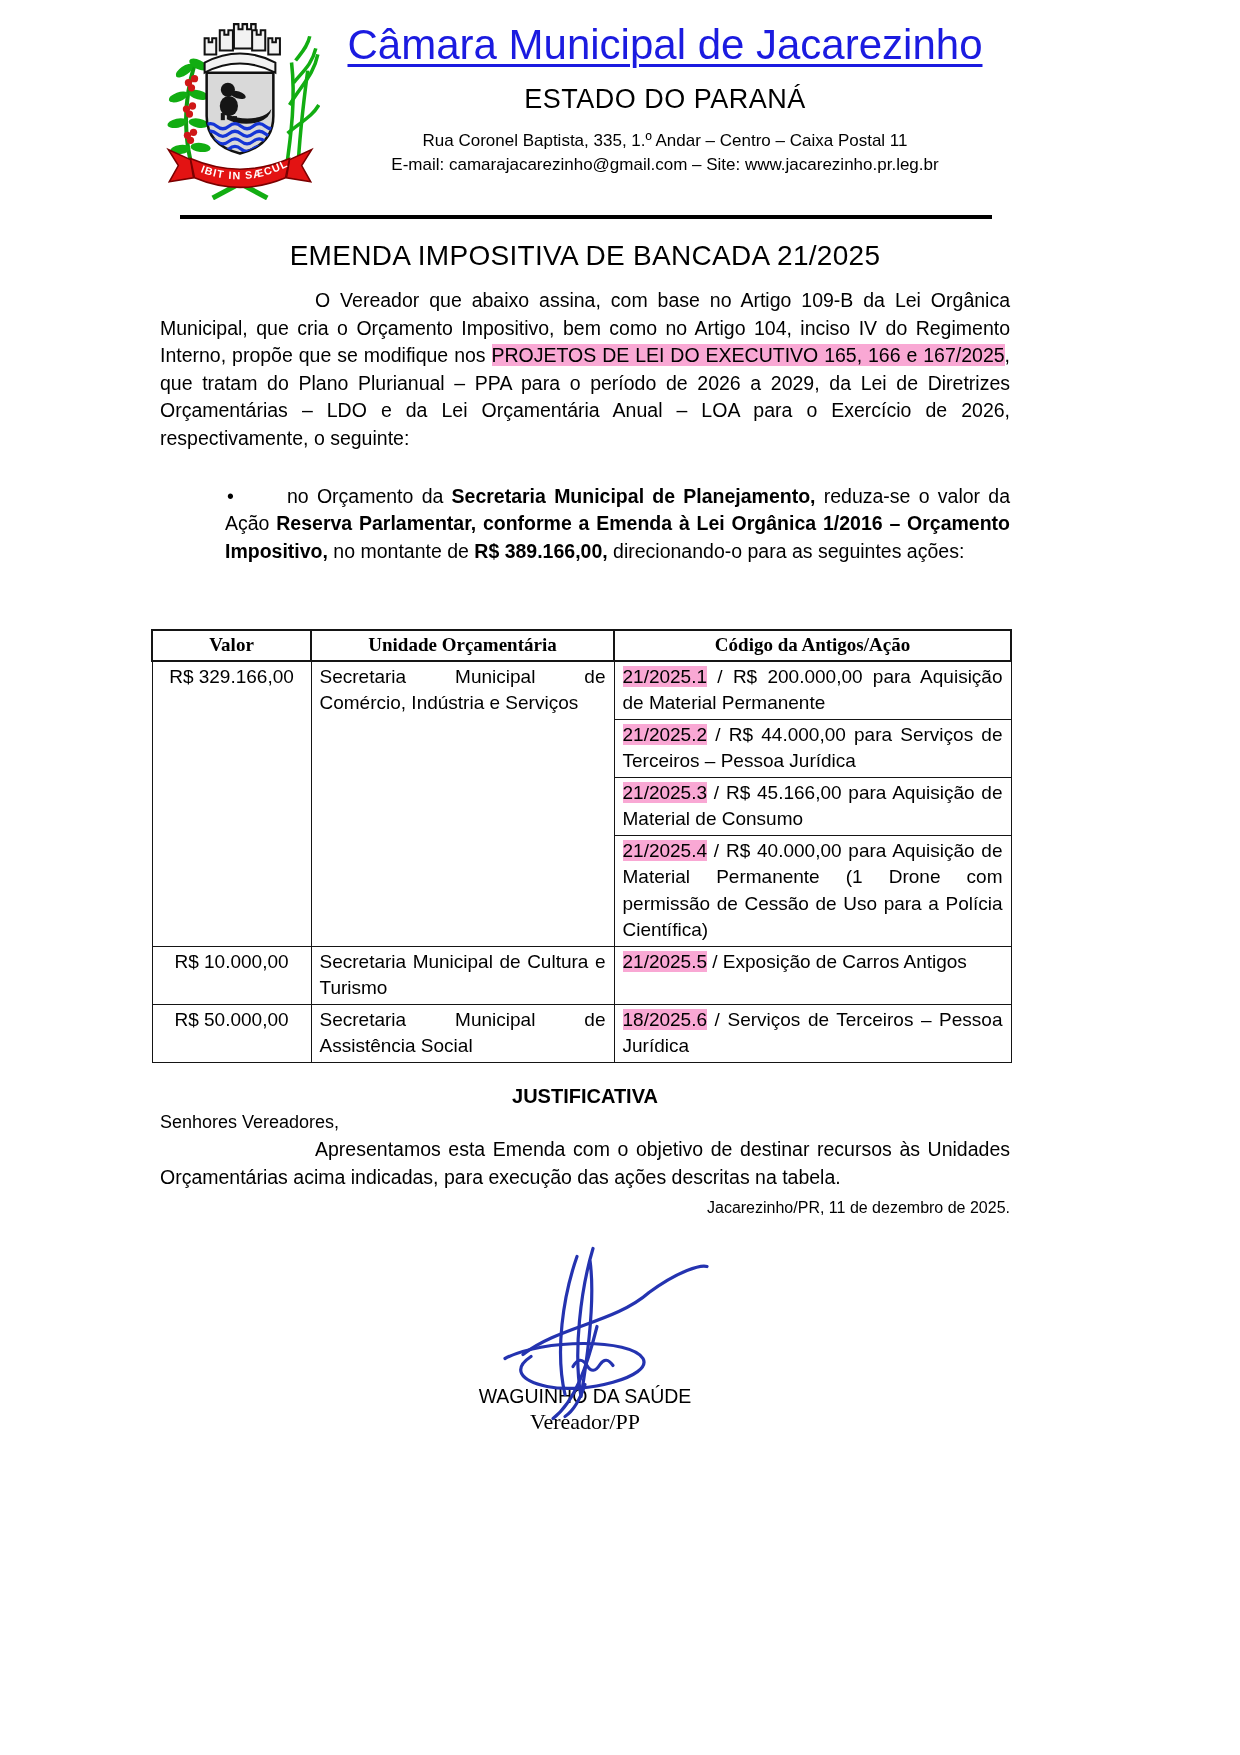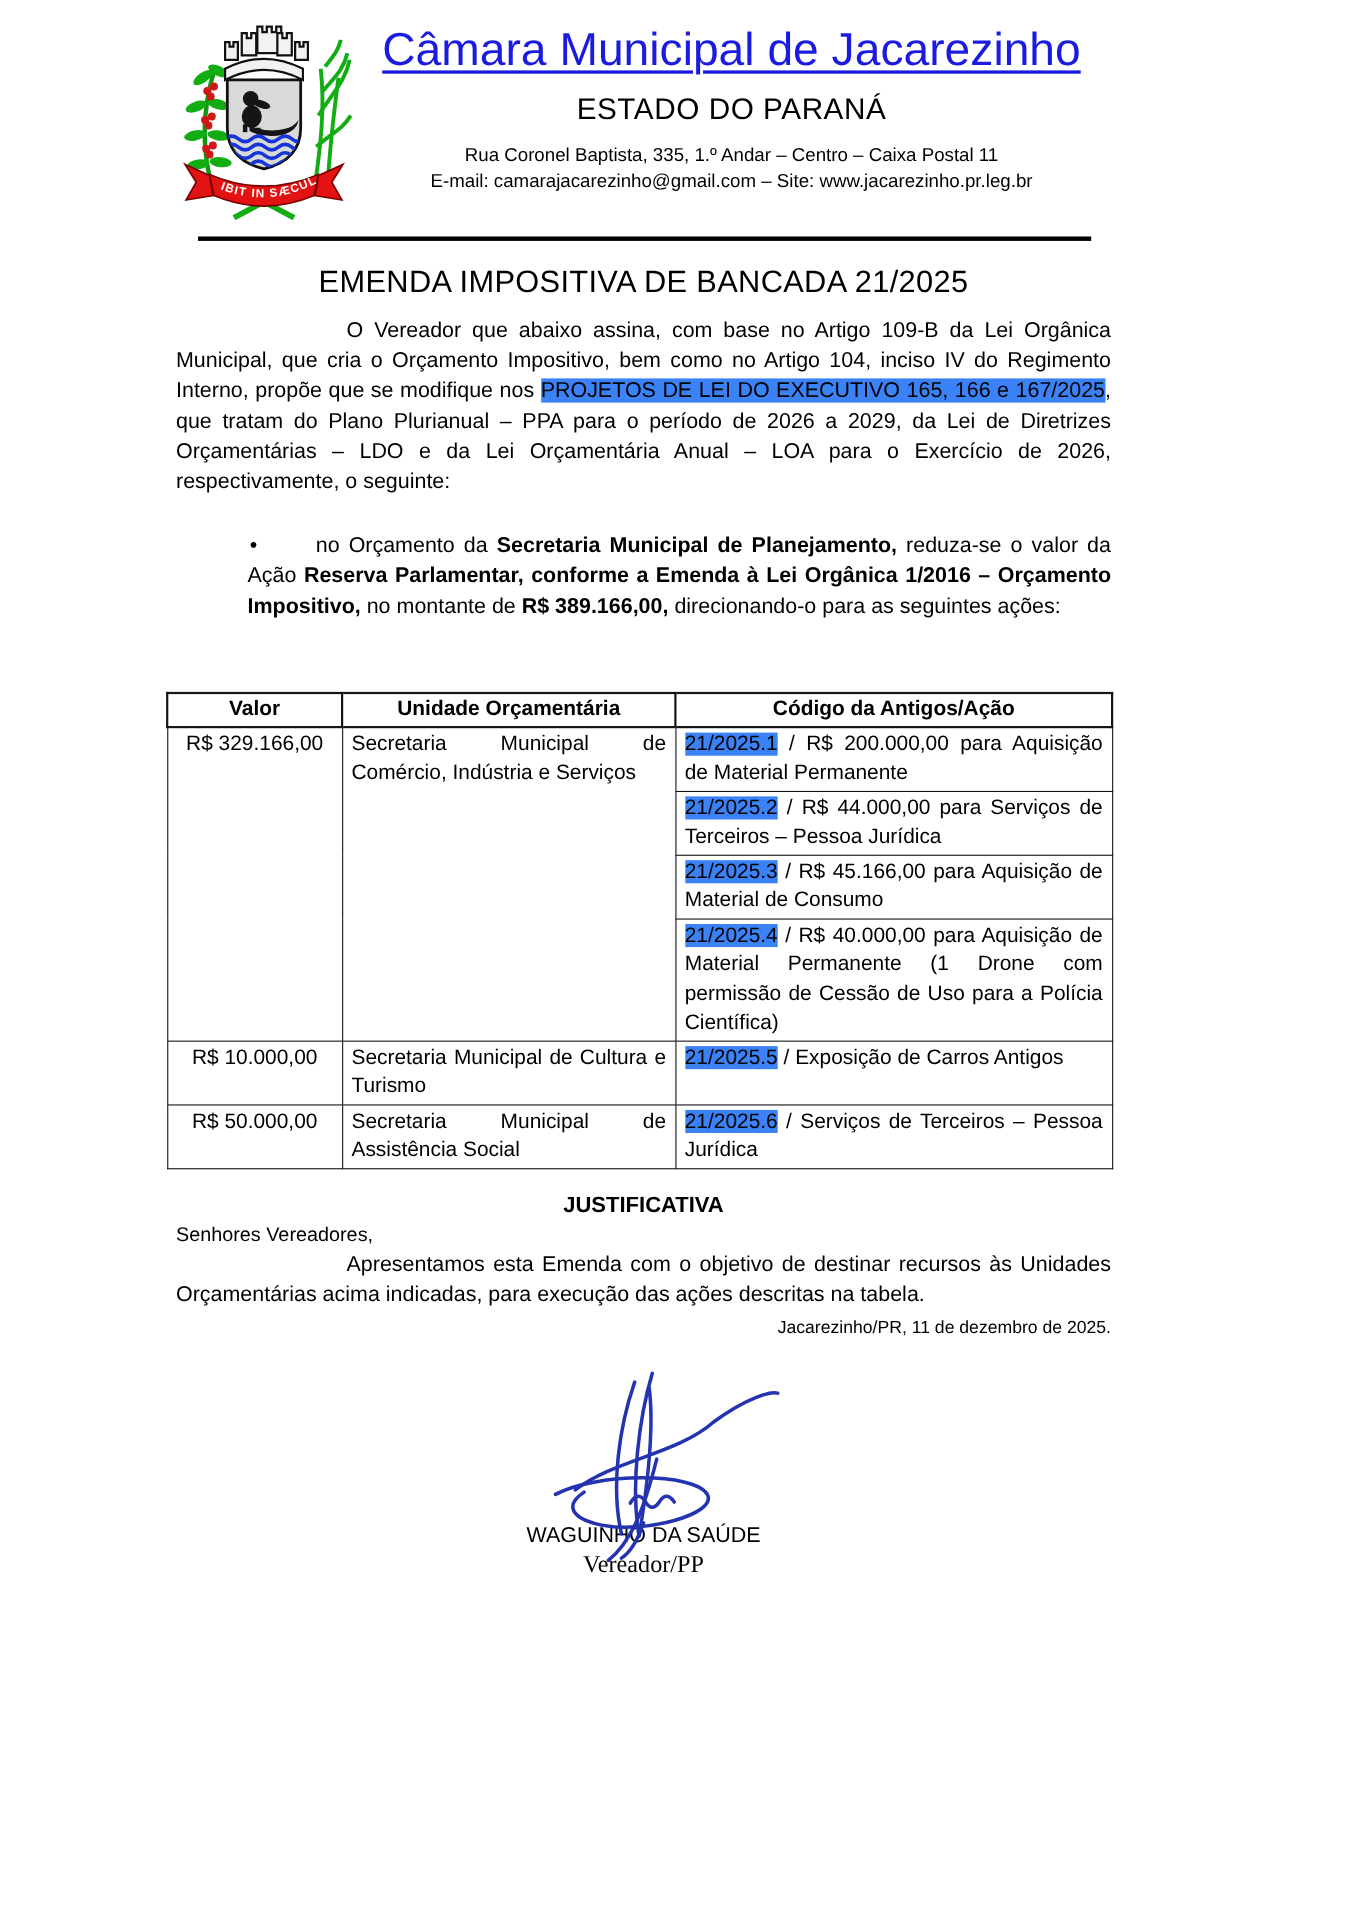--- a/index.html
+++ b/index.html
@@ -30,41 +30,42 @@
   .addr{font-size:17px;line-height:23.5px;}
   .rule{height:4px;background:#000;margin:15px 18px 0 20px;}
   
   .doc-title{margin-top:21px;text-align:center;font-size:28px;letter-spacing:.3px;}
   .para{
     margin:15px 0 0 0;
     font-size:19.5px;line-height:27.6px;
     text-align:justify;
   }
   .indent{text-indent:155px;}
-  .hl{background:#3b82f6;}
+  .hl{background:#f9a8d4;}
   b{font-weight:bold;}
   .bullet-item{
     position:relative;
     margin:30px 0 0 65px;
     font-size:19.5px;line-height:27.6px;
     text-align:justify;
     text-indent:62px;
   }
   .bullet-dot{position:absolute;left:2px;top:0;text-indent:0;}
   
   table.emenda{
     margin-top:64px;margin-left:-9px;
     width:859px;border-collapse:collapse;
     font-size:19px;line-height:26.5px;
     table-layout:fixed;
   }
   table.emenda th{
     border:2px solid #151515;
     font-weight:bold;text-align:center;
     padding:1px 4px;
+    font-family:Liberation Serif, serif;
   }
   table.emenda td{
     border:1.7px solid #151515;
     vertical-align:top;
     padding:2px 8px;
   }
   td.c-valor{text-align:center;padding:2px 4px;}
   td.c-unidade{text-align:justify;}
   td.c-acao{text-align:justify;}
   
@@ -213,21 +214,21 @@
       <td class="c-acao"><span class="hl">21/2025.4</span><span> / R$ 40.000,00 para Aquisição de Material Permanente (1 Drone com permissão de Cessão de Uso para a Polícia Científica)</span></td>
     </tr>
     <tr>
       <td class="c-valor">R$ 10.000,00</td>
       <td class="c-unidade">Secretaria Municipal de Cultura e Turismo</td>
       <td class="c-acao"><span class="hl">21/2025.5</span><span> / Exposição de Carros Antigos</span></td>
     </tr>
     <tr>
       <td class="c-valor">R$ 50.000,00</td>
       <td class="c-unidade">Secretaria Municipal de Assistência Social</td>
-      <td class="c-acao"><span class="hl">21/2025.6</span><span> / Serviços de Terceiros – Pessoa Jurídica</span></td>
+      <td class="c-acao"><span class="hl">18/2025.6</span><span> / Serviços de Terceiros – Pessoa Jurídica</span></td>
     </tr>
   </tbody>
     </table>
 
   <div class="just-heading">JUSTIFICATIVA</div>
   <div class="salutation">Senhores Vereadores,</div>
   <p class="para indent" style="margin-top:0;">Apresentamos esta Emenda com o objetivo de destinar recursos às Unidades Orçamentárias acima indicadas, para execução das ações descritas na tabela.</p>
   <div class="dateline">Jacarezinho/PR, 11 de dezembro de 2025.</div>
 
   <div class="sig-block">

